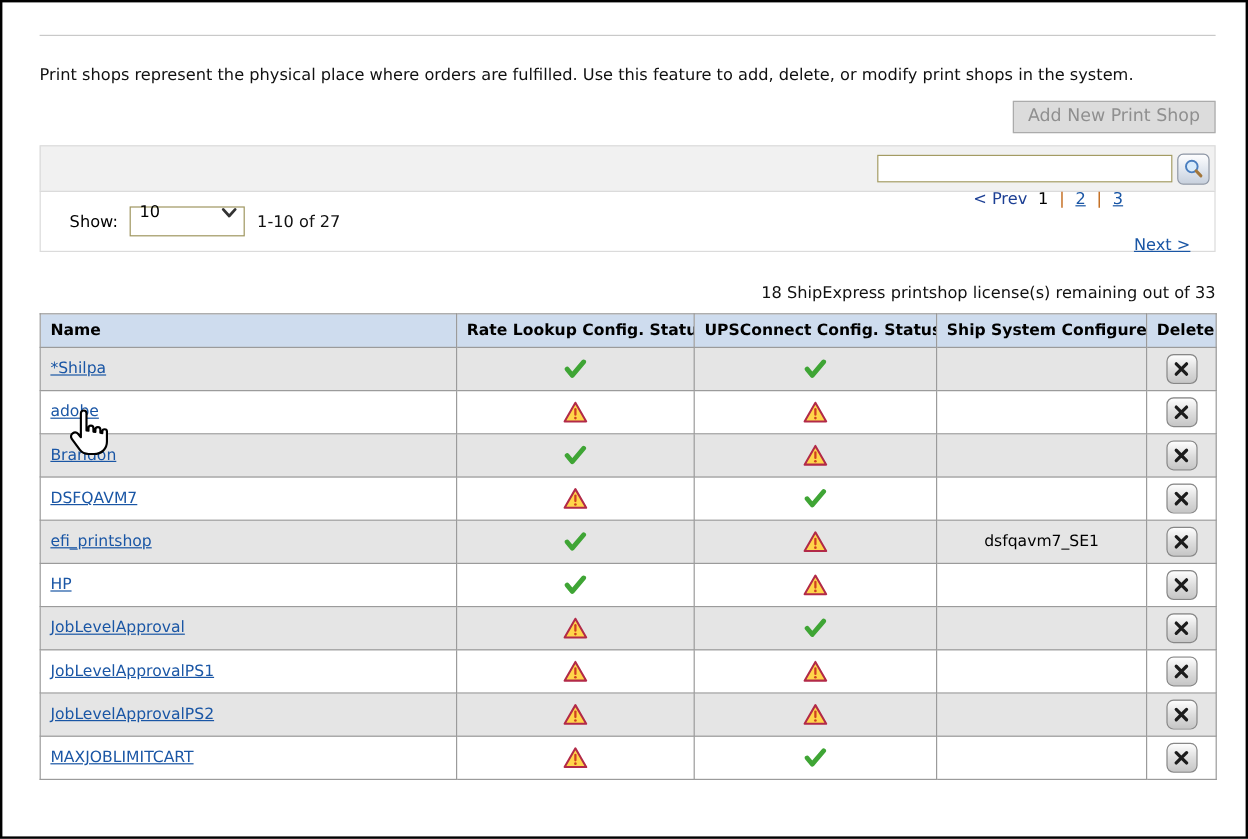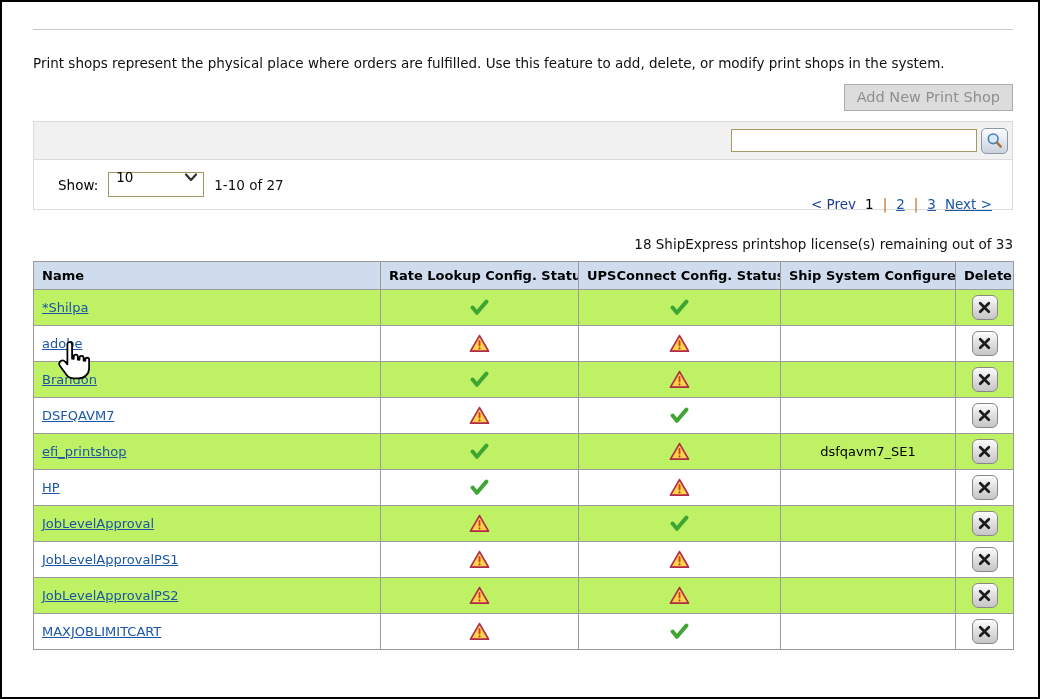--- a/index.html
+++ b/index.html
@@ -46,39 +46,39 @@
     margin-top:-1px; height:51px; background:#fff; border:1px solid #dbdbdb;
     display:flex; align-items:center; padding:0 20px 0 24px; font-size:13.5px;
   }
   .show-label { margin-right:10px; }
   .fake-select {
     width:96px; height:25px; border:1px solid #9f9660; background:#fff;
     display:inline-flex; align-items:center; justify-content:space-between;
     padding:0 5px 16px 7px; cursor:default; margin-right:10px;
   }
   .range-text { color:#111; }
-  .pager { margin-left:auto; display:flex; align-items:flex-end; gap:9px; font-size:13.5px; }
+  .pager { margin-left:auto; display:flex; align-items:flex-start; gap:9px; font-size:13.5px; }
   .pager .prev { color:#1c3f94; text-decoration:none; }
   .pager .pg-current { color:#000; }
   .pager a.pg { color:#1a56a5; text-decoration:underline; cursor:pointer; }
   .pager .sep { color:#c06413; }
   .pager .next { color:#1a56a5; text-decoration:underline; cursor:pointer;margin-top:38px; }
 
   
   .license-note { margin-top:26px; text-align:right; font-size:13.5px; color:#111; }
 
   
   table.ps { border-collapse:collapse; table-layout:fixed; width:980px; margin-top:9px; }
   table.ps th, table.ps td { border:1px solid #9b9b9b; }
   table.ps th {
     background:#cedcee; font-weight:bold; font-size:13px; text-align:left;
     height:28px; padding:0 8px; white-space:nowrap; overflow:hidden;
   }
   table.ps td { height:36px; padding:0 8px; font-size:13px; }
-  tr.stripe td { background:#bef264; }
+  tr.stripe td { background:#e5e5e5; }
   td.c { text-align:center; padding:0; }
   a.ps-link { color:#1a56a5; text-decoration:underline; cursor:pointer; }
   .del-btn {
     width:26px; height:25px; border:1px solid #878787; border-radius:6px;
     background:linear-gradient(#fefefe,#dedede 50%,#c6c6c6);
     display:inline-flex; align-items:center; justify-content:center;
     cursor:pointer; padding:0; vertical-align:middle;
   }
   .col-name{width:347px}.col-rate{width:198px}.col-ups{width:202px}.col-ship{width:175px}.col-del{width:58px}
 

